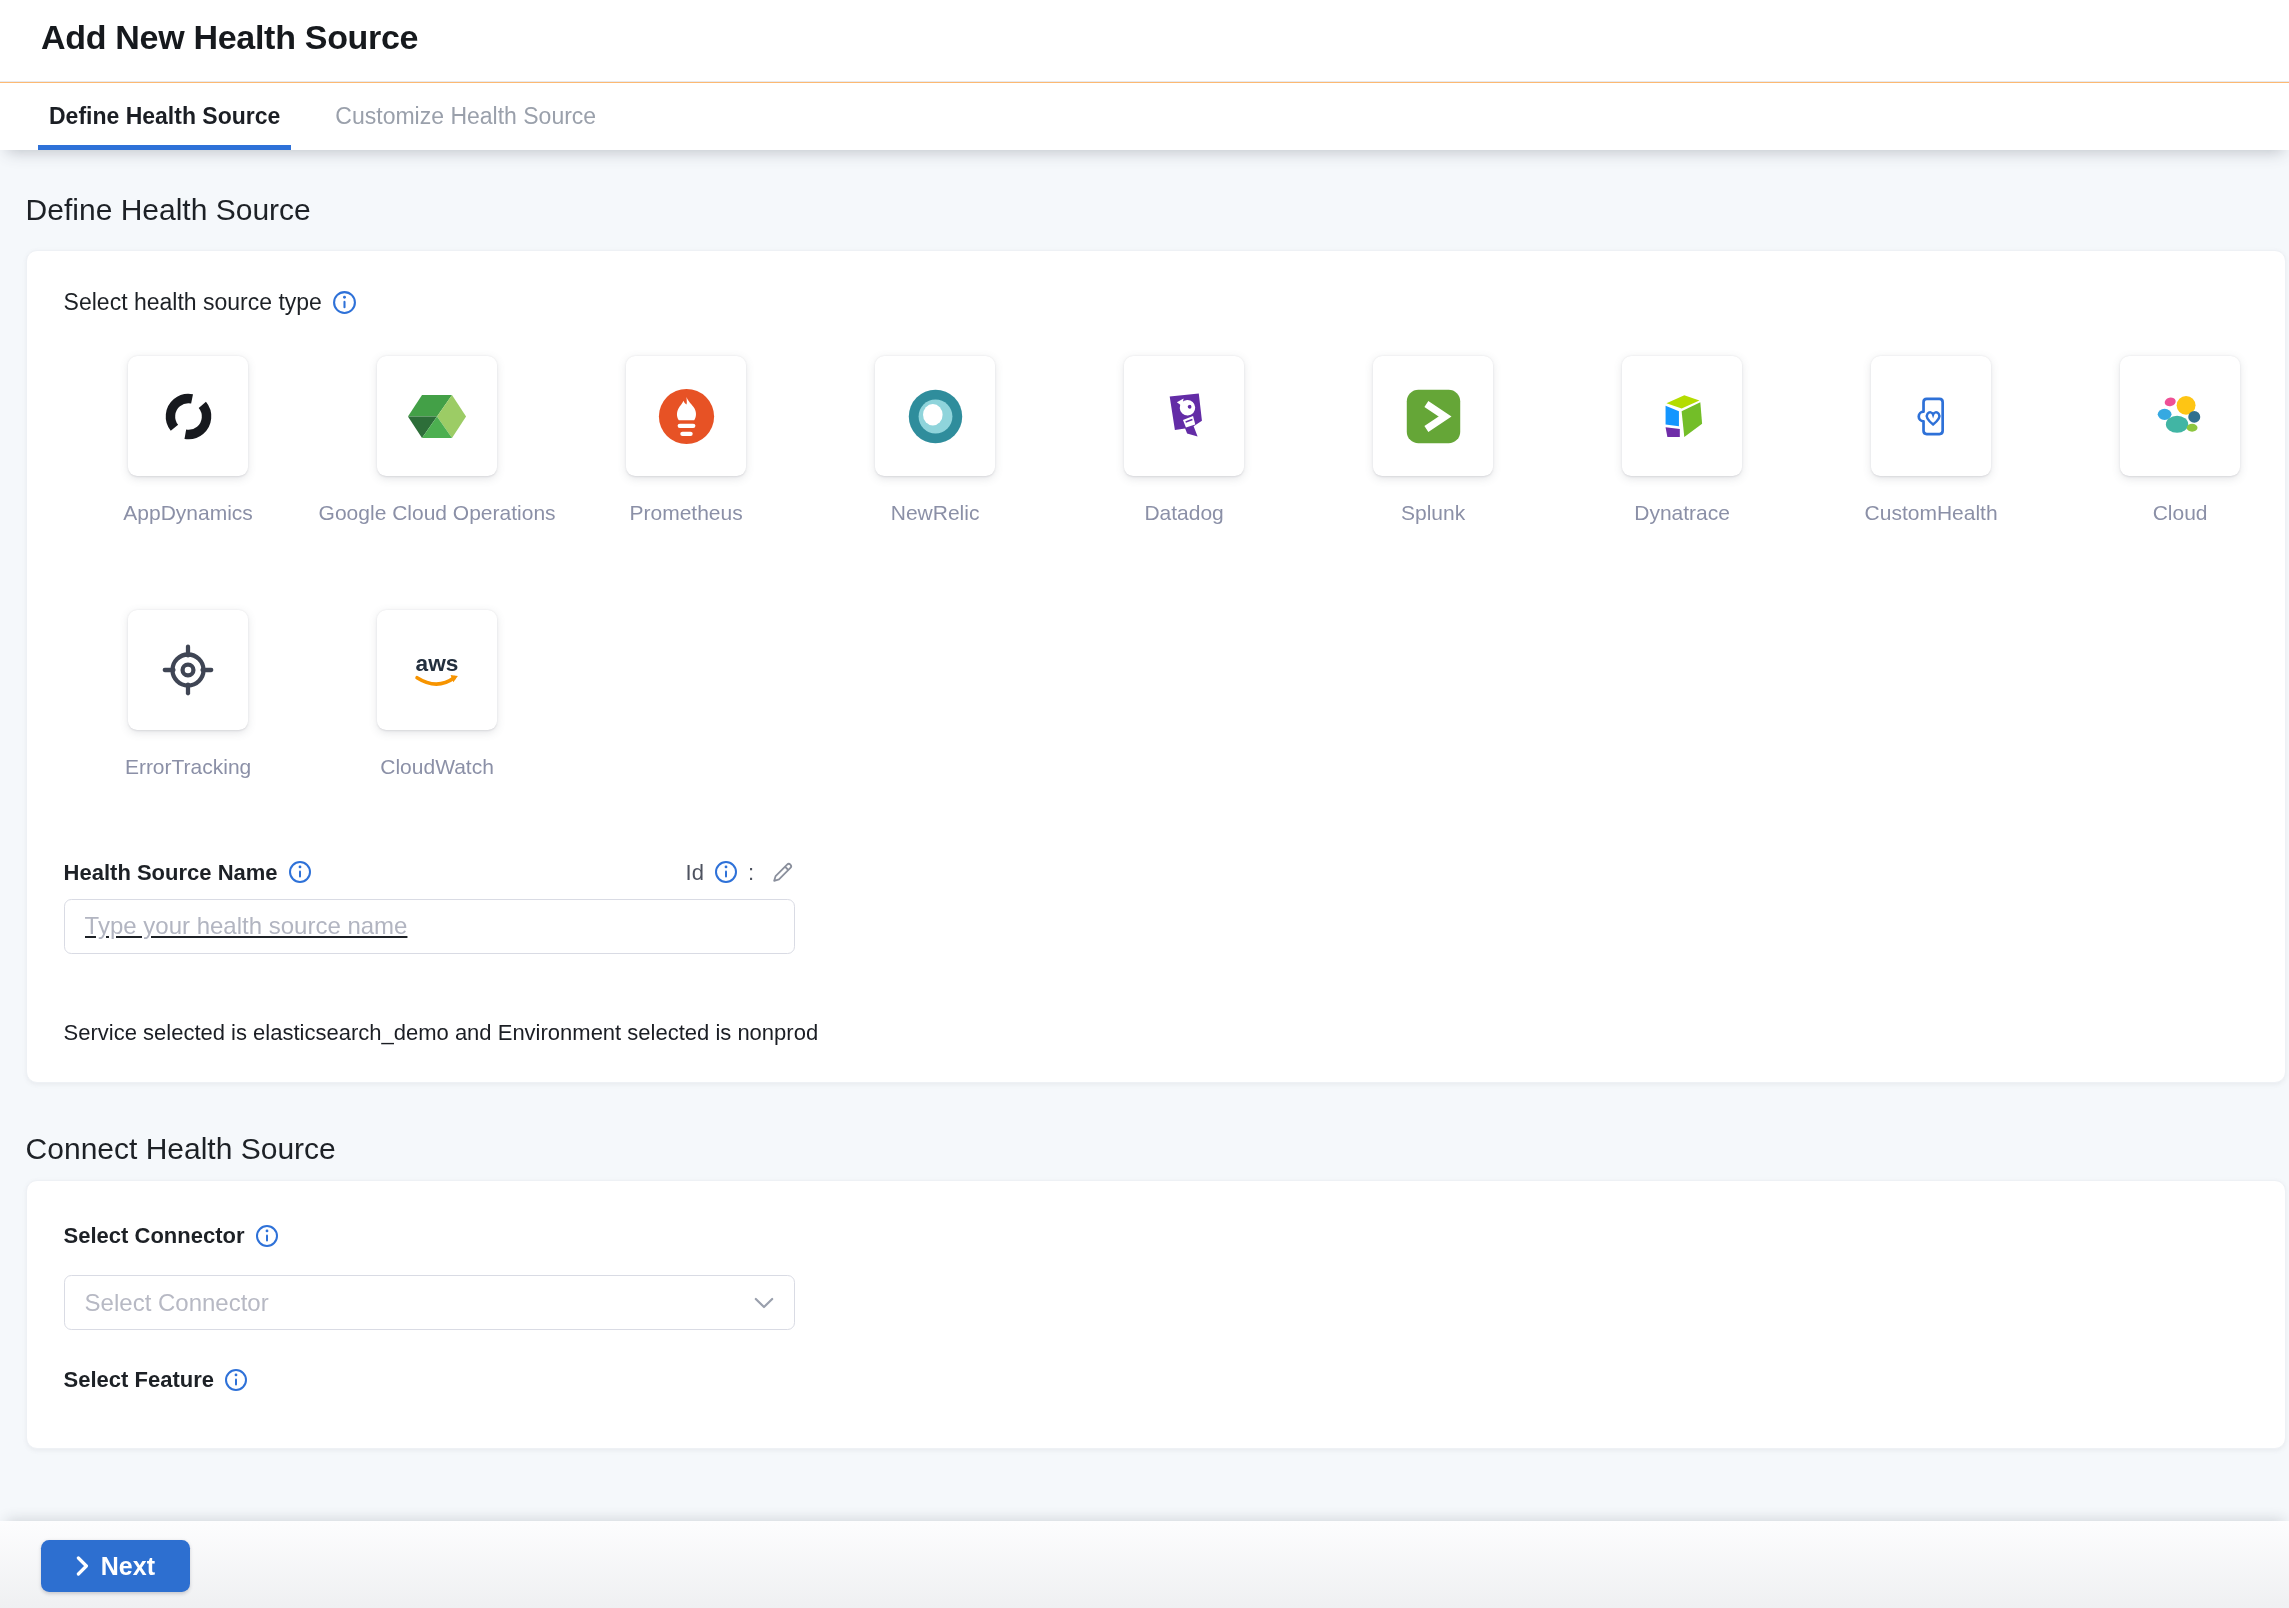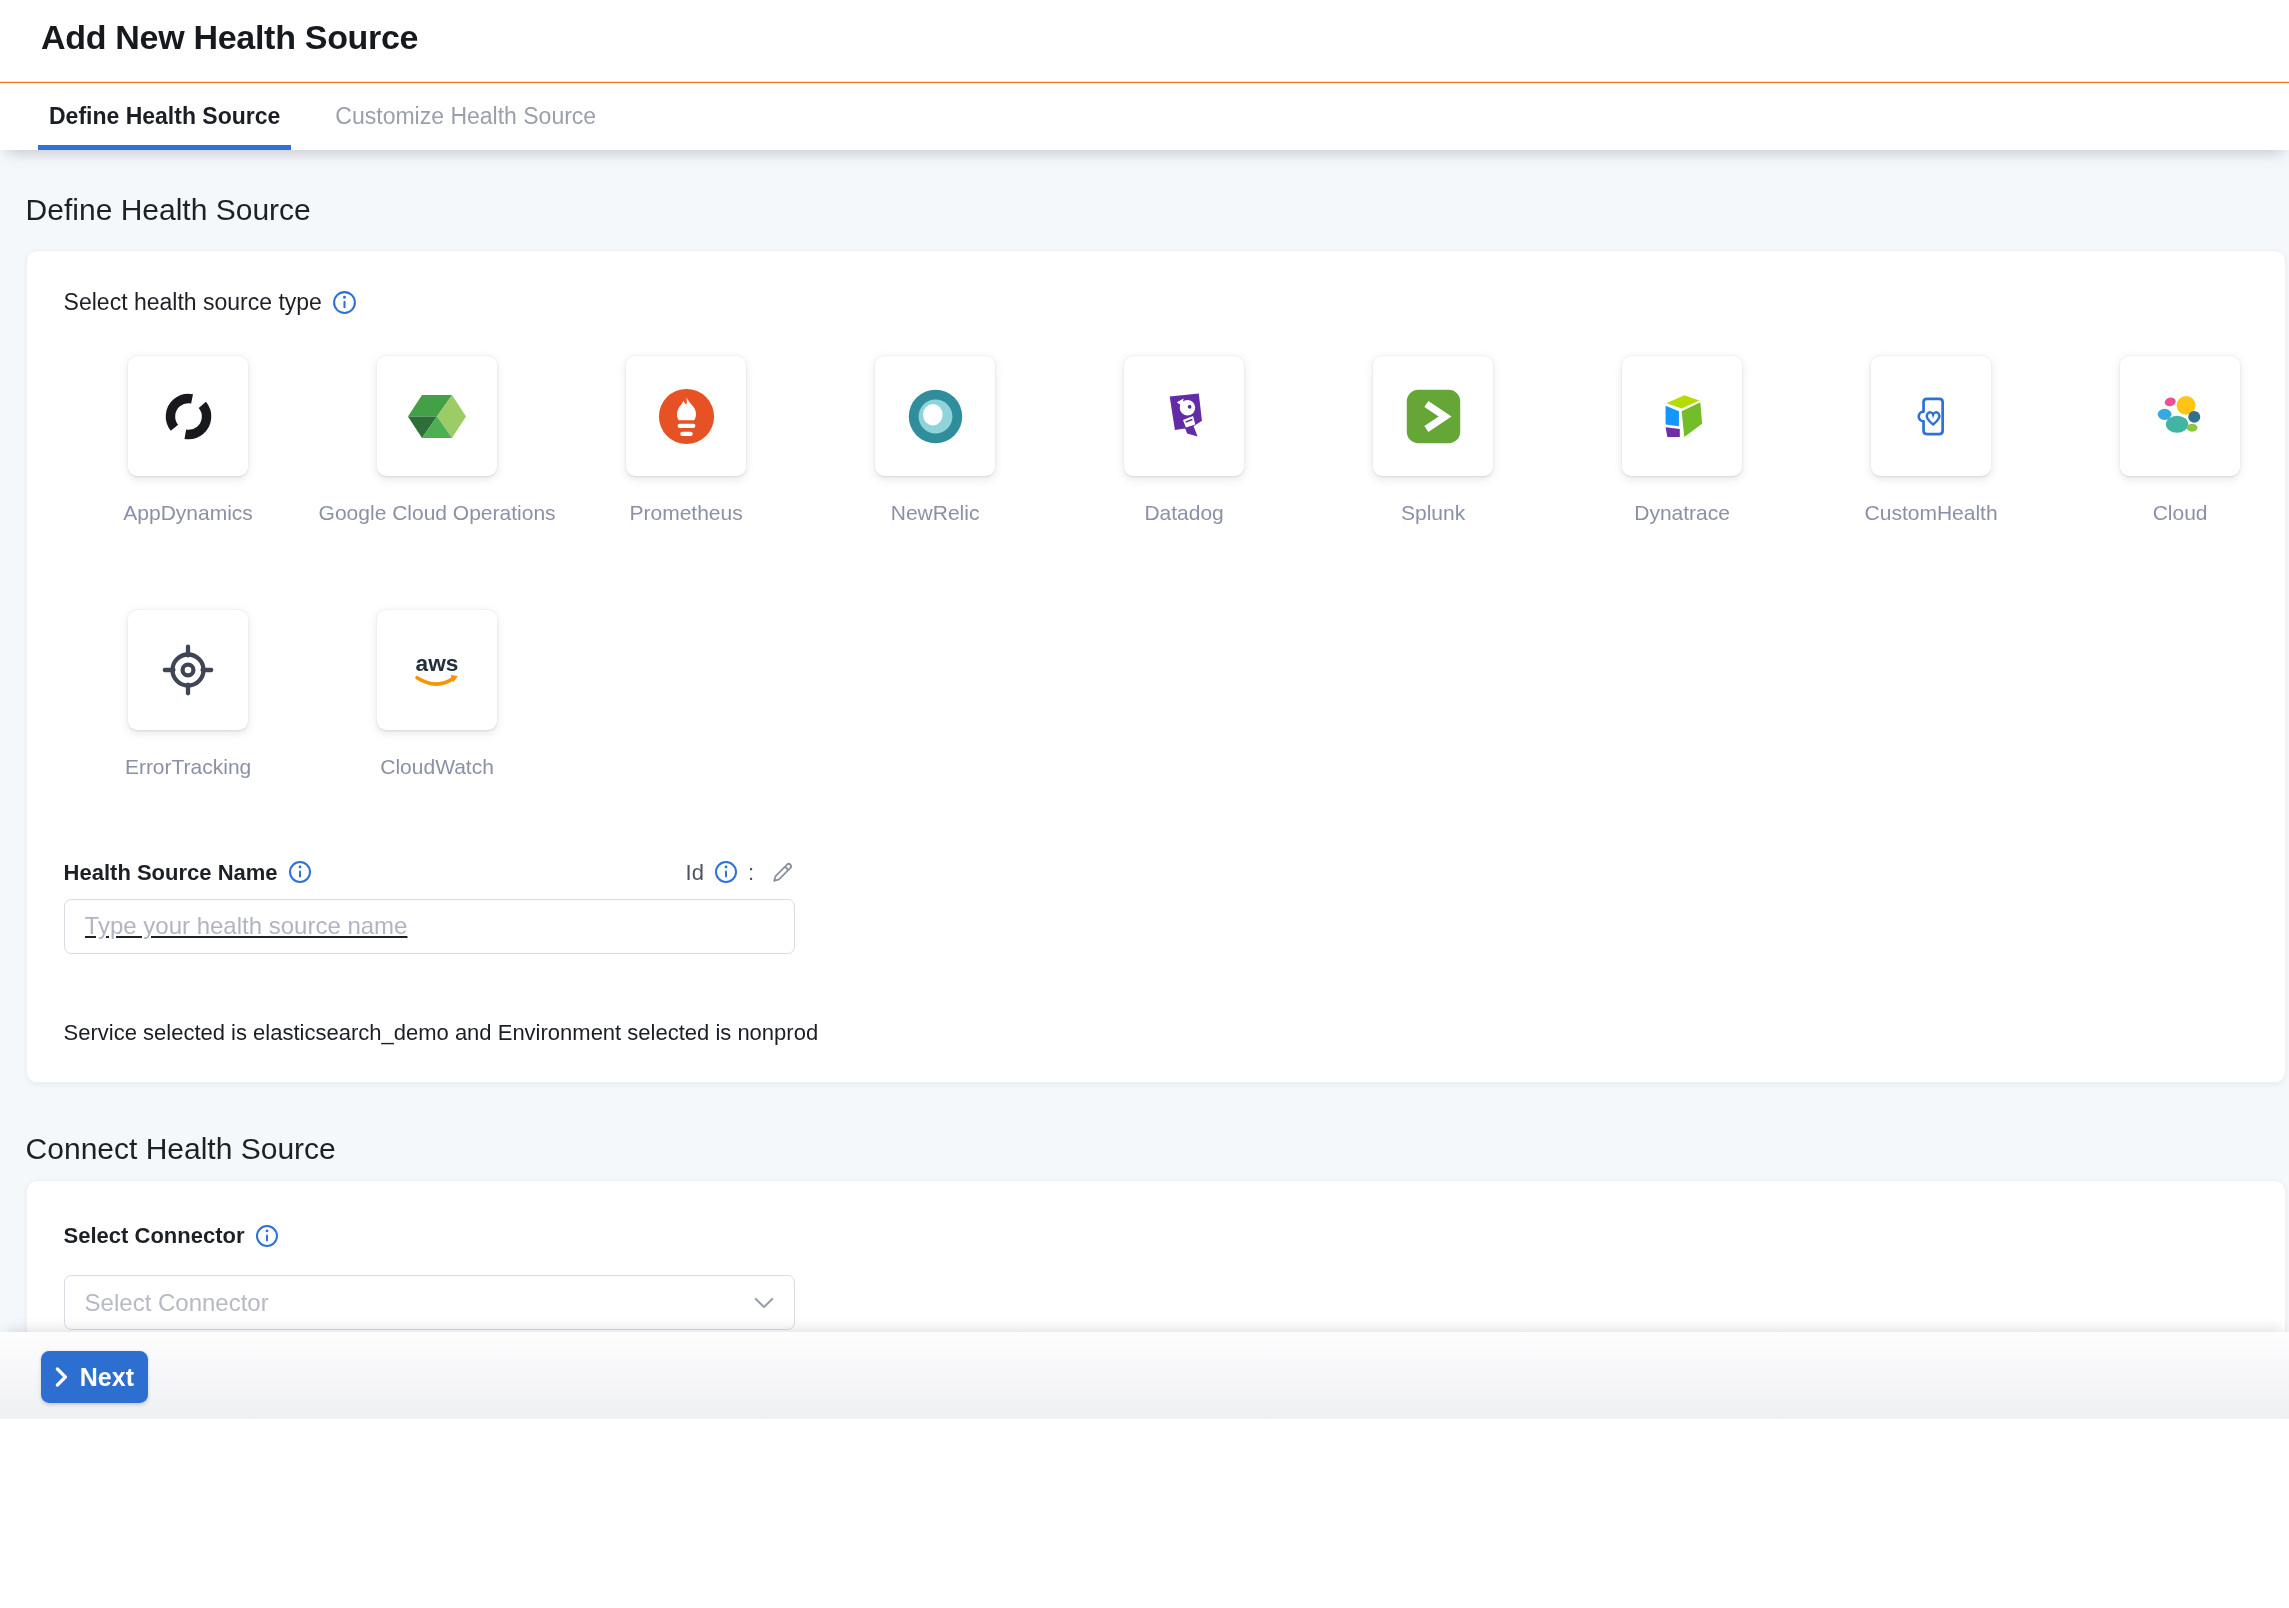--- a/index.html
+++ b/index.html
@@ -6,21 +6,21 @@
     --accent:#2e71d8;
     --btn:#2d6fd0;
     --content-bg:#f5f8fb;
     --border:#d9dbe4;
     --label-gray:#8b90a7;
     --dark:#1d2126;
   }
   *{box-sizing:border-box;}
   html,body{margin:0;padding:0;}
   body{font-family:"Liberation Sans",sans-serif;background:#fff;}
-  .page{position:relative;width:2290px;height:1419px;background:#f97316;overflow:hidden;color:var(--dark);}
+  .page{position:relative;width:2290px;height:1608px;background:#fdba74;overflow:hidden;color:var(--dark);}
 
   
   .header{position:absolute;top:0;left:0;right:0;height:82px;background:#fff;border-bottom:0.9px solid #e7e9ee;}
   .header h1{margin:0;padding:18.3px 0 0 41px;font-size:34px;font-weight:700;color:#16191d;letter-spacing:-0.3px;}
 
   
   .tabbar{position:absolute;top:83px;left:0;right:0;height:67px;background:#fff;z-index:4;
           box-shadow:0 9.1px 14.6px -7.3px rgba(62,71,86,0.30);display:flex;align-items:center;}
   .tab{position:relative;height:100%;display:flex;align-items:center;padding:0 11px;font-size:23px;cursor:pointer;}
   .tab.active{margin-left:38px;font-weight:700;color:#1b1e24;}
@@ -61,21 +61,21 @@
   
   .fgroup + .fgroup{margin-top:36px;}
   .select{width:731px;height:55px;margin-top:25.6px;border:0.9px solid var(--border);border-radius:7.3px;background:#fff;
           display:flex;align-items:center;justify-content:space-between;padding:0 20px;cursor:pointer;}
   .select .ph{font-size:24px;color:#b7b9c4;white-space:pre;}
 
   
   .footer{position:absolute;left:0;right:0;bottom:0;height:87px;z-index:6;
           background:linear-gradient(180deg,#fdfdfe 0%,#eff0f2 100%);
           box-shadow:0 -7.3px 12.8px -5.5px rgba(32,40,48,0.16);}
-  .next-btn{position:absolute;left:41px;top:19px;height:52px;padding:0 14px;display:flex;align-items:center;gap:12px;
+  .next-btn{position:absolute;left:41px;top:19px;height:52px;padding:0 35px;display:flex;align-items:center;gap:12px;
             background:var(--btn);border:none;border-radius:8.2px;color:#fff;font-size:25px;font-weight:700;
             font-family:inherit;cursor:pointer;box-shadow:0 1.8px 3.7px rgba(40,41,61,0.20);}
 
   .icn{display:inline-flex;align-items:center;justify-content:center;}
 </style>
 </head>
 <body>
 
 <div class="page">
 

